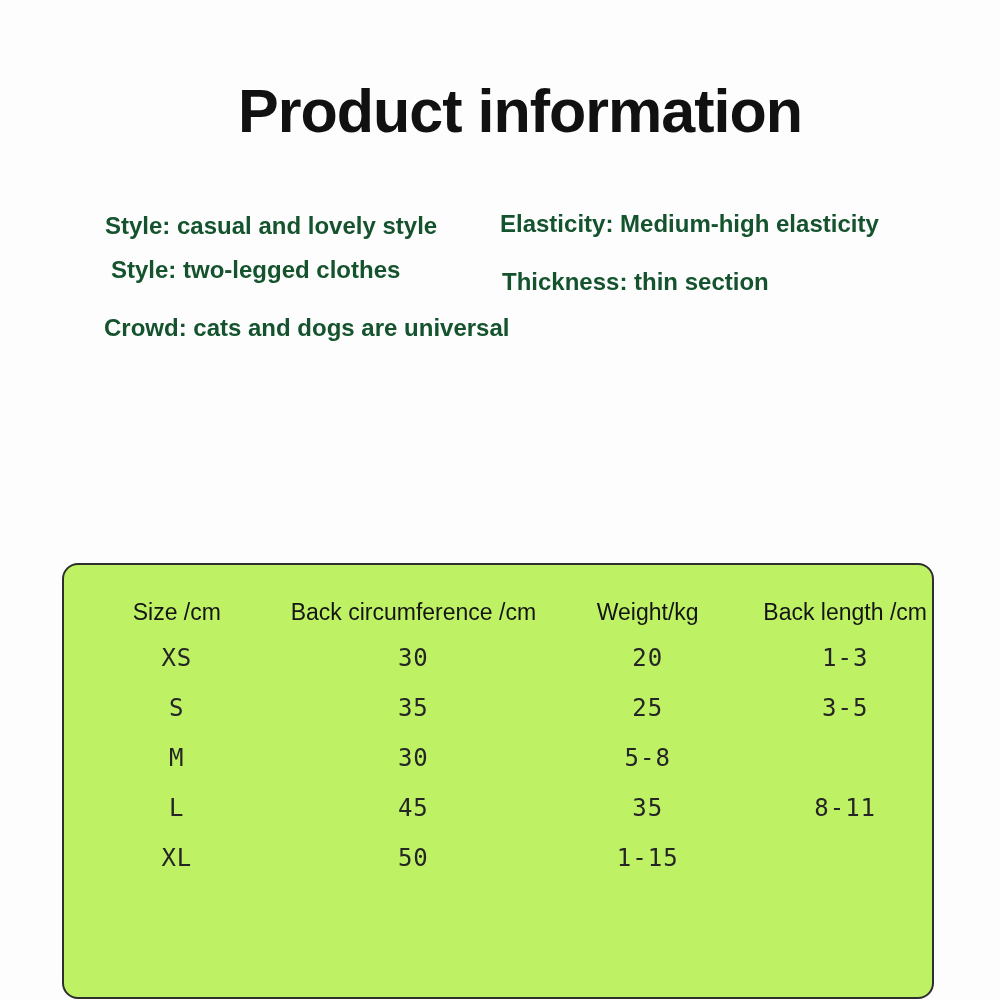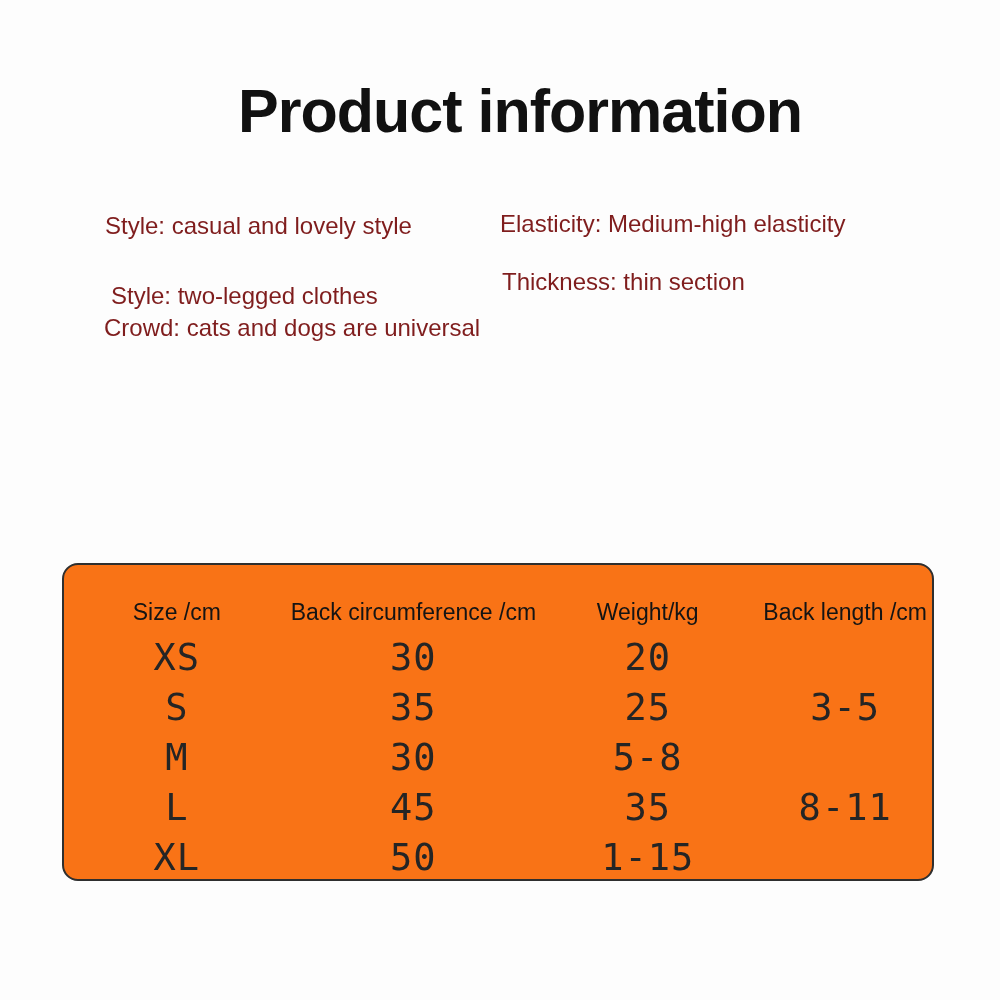--- a/index.html
+++ b/index.html
@@ -27,39 +27,39 @@
     margin: 0;
     text-align: center;
     font-size: 61px;
     font-weight: 700;
     letter-spacing: -1px;
     color: #111;
   }
   .attr {
     position: absolute;
     font-size: 24px;
-    font-weight: 400;
-    color: #7f1d1d;
+    font-weight: 700;
+    color: #14532d;
     white-space: nowrap;
   }
   .attr-l1 { left: 105px; top: 212px; }
-  .attr-l2 { left: 111px; top: 282px; }
+  .attr-l2 { left: 111px; top: 256px; }
   .attr-l3 { left: 104px; top: 314px; }
   .attr-r1 { left: 500px; top: 210px; }
   .attr-r2 { left: 502px; top: 268px; }
 
   .size-table {
     position: absolute;
     left: 62px;
     top: 563px;
     width: 872px;
-    height: 318px;
+    height: 436px;
     border: 2px solid #2f2f2f;
     border-radius: 16px;
-    background: #f97316;
+    background: #bef264;
     box-sizing: border-box;
   }
   .thead, .trow {
     display: grid;
     grid-template-columns: 26% 28.5% 25.5% 20%;
   }
   .thead {
     height: 68px;
     align-items: end;
   }
@@ -71,21 +71,21 @@
     padding-bottom: 7px;
     white-space: nowrap;
   }
   .trow {
     height: 50px;
     line-height: 50px;
   }
   .td {
     text-align: center;
     font-family: "DejaVu Sans Mono", monospace;
-    font-size: 37px;
+    font-size: 24px;
     font-weight: 400;
     color: #252525;
     letter-spacing: 1px;
   }
 </style>
 </head>
 <body>
 
 <div class="page">
 
@@ -103,20 +103,21 @@
       <div class="th">Size /cm</div>
       <div class="th">Back circumference /cm</div>
       <div class="th">Weight/kg</div>
       <div class="th">Back length /cm</div>
     </div>
 
     <div class="trow">
       <div class="td">XS</div>
       <div class="td">30</div>
       <div class="td">20</div>
+      <div class="td">1-3</div>
     </div>
 
     <div class="trow">
       <div class="td">S</div>
       <div class="td">35</div>
       <div class="td">25</div>
       <div class="td">3-5</div>
     </div>
 
     <div class="trow">

